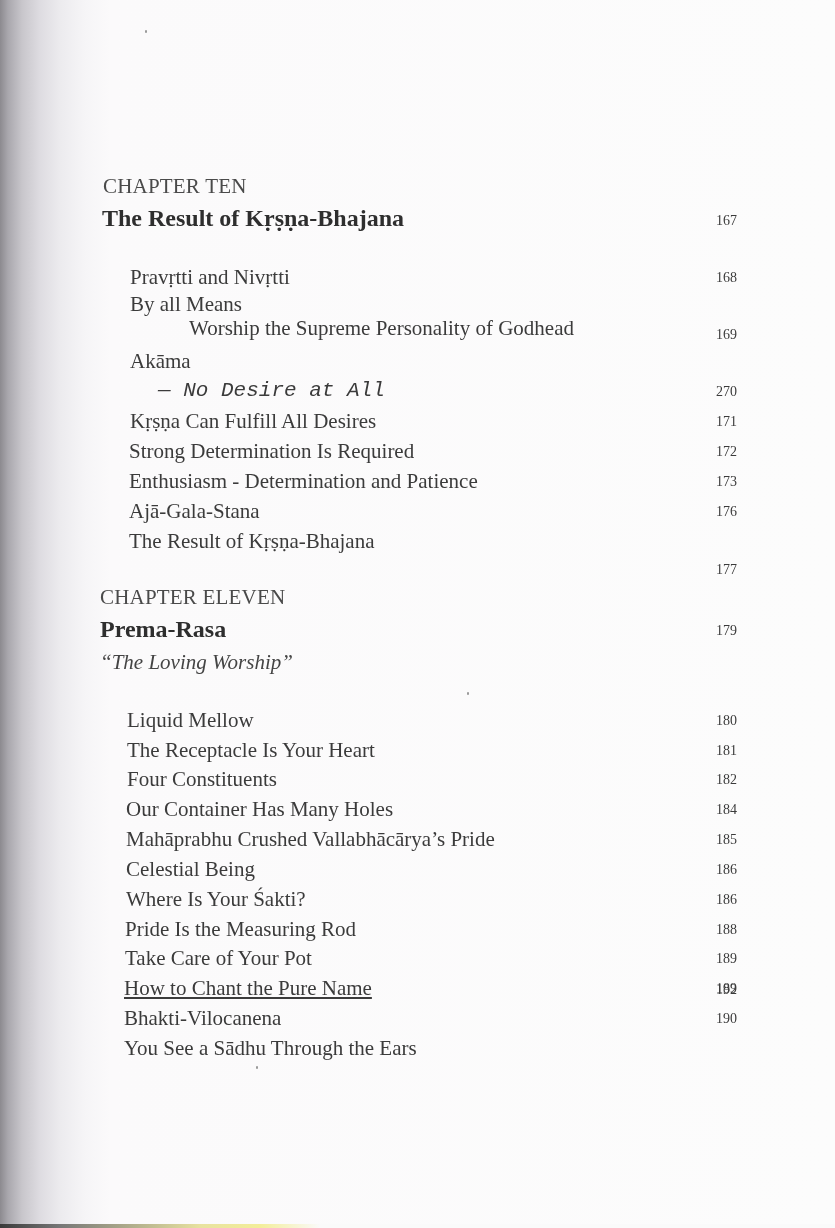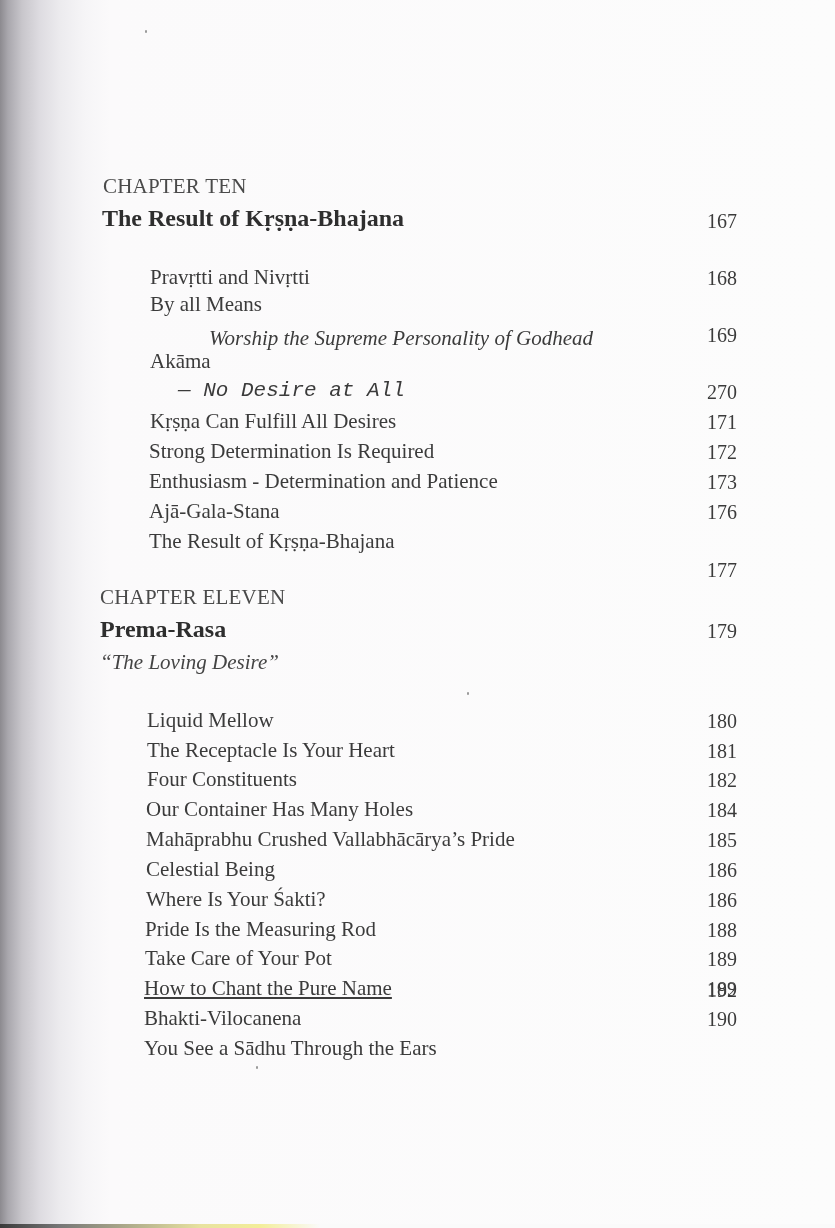--- a/index.html
+++ b/index.html
@@ -22,25 +22,24 @@
       background: linear-gradient(to right, #3a3a3a 0, #777 60px, #e8e2a0 200px, #f3ee9a 260px, #fafafa 320px, #fafafa 100%);
     }
     .speck { position: absolute; width: 2px; height: 3px; background: #9a9a9a; border-radius: 1px; }
 
     .entry {
       position: absolute;
       font-size: 21px;
       line-height: 24px;
       white-space: nowrap;
       color: #3b3b3b;
-      margin-left: 20px;
     }
     .pg {
       position: absolute;
-      font-size: 20px;
+      font-size: 14px;
       line-height: 24px;
       right: 98px;
       text-align: right;
       color: #3b3b3b;
     }
     .chapter-label {
       position: absolute;
       font-size: 21px;
       letter-spacing: 0.2px;
       color: #4a4a4a;
@@ -70,21 +69,21 @@
   <section>
     <div class="chapter-label" style="left:103px; top:174px;">CHAPTER TEN</div>
     <div class="chapter-title" style="left:102px; top:205px;">The Result of Kṛṣṇa-Bhajana</div>
     <div class="pg" style="top:209px;">167</div>
 
     <div class="entry" style="left:130px; top:265px;">Pravṛtti and Nivṛtti</div>
     <div class="pg" style="top:266px;">168</div>
 
     <div class="entry" style="left:130px; top:292px;">By all Means</div>
 
-    <div class="entry" style="left:189px; top:326px;font-style:italic;">Worship the Supreme Personality of Godhead</div>
+    <div class="entry" style="left:189px; top:316px;">Worship the Supreme Personality of Godhead</div>
     <div class="pg" style="top:323px;">169</div>
 
     <div class="entry" style="left:130px; top:349px;">Akāma</div>
 
     <div class="entry italic" style="left:158px; top:379px;font-family:Liberation Mono, monospace;">— No Desire at All</div>
     <div class="pg" style="top:380px;">270</div>
 
     <div class="entry" style="left:130px; top:409px;">Kṛṣṇa Can Fulfill All Desires</div>
     <div class="pg" style="top:410px;">171</div>
 
@@ -98,21 +97,21 @@
     <div class="pg" style="top:500px;">176</div>
 
     <div class="entry" style="left:129px; top:529px;">The Result of Kṛṣṇa-Bhajana</div>
     <div class="pg" style="top:530px;margin-top:28px;">177</div>
   </section>
 
   <section>
     <div class="chapter-label" style="left:100px; top:585px;">CHAPTER ELEVEN</div>
     <div class="chapter-title" style="left:100px; top:616px;">Prema-Rasa</div>
     <div class="pg" style="top:619px;text-align:center;">179</div>
-    <div class="subtitle" style="left:100px; top:650px;">“The Loving Desire”</div>
+    <div class="subtitle" style="left:100px; top:650px;">“The Loving Worship”</div>
 
     <div class="entry" style="left:127px; top:708px;">Liquid Mellow</div>
     <div class="pg" style="top:709px;">180</div>
 
     <div class="entry" style="left:127px; top:738px;">The Receptacle Is Your Heart</div>
     <div class="pg" style="top:739px;">181</div>
 
     <div class="entry" style="left:127px; top:767px;">Four Constituents</div>
     <div class="pg" style="top:768px;">182</div>
 

